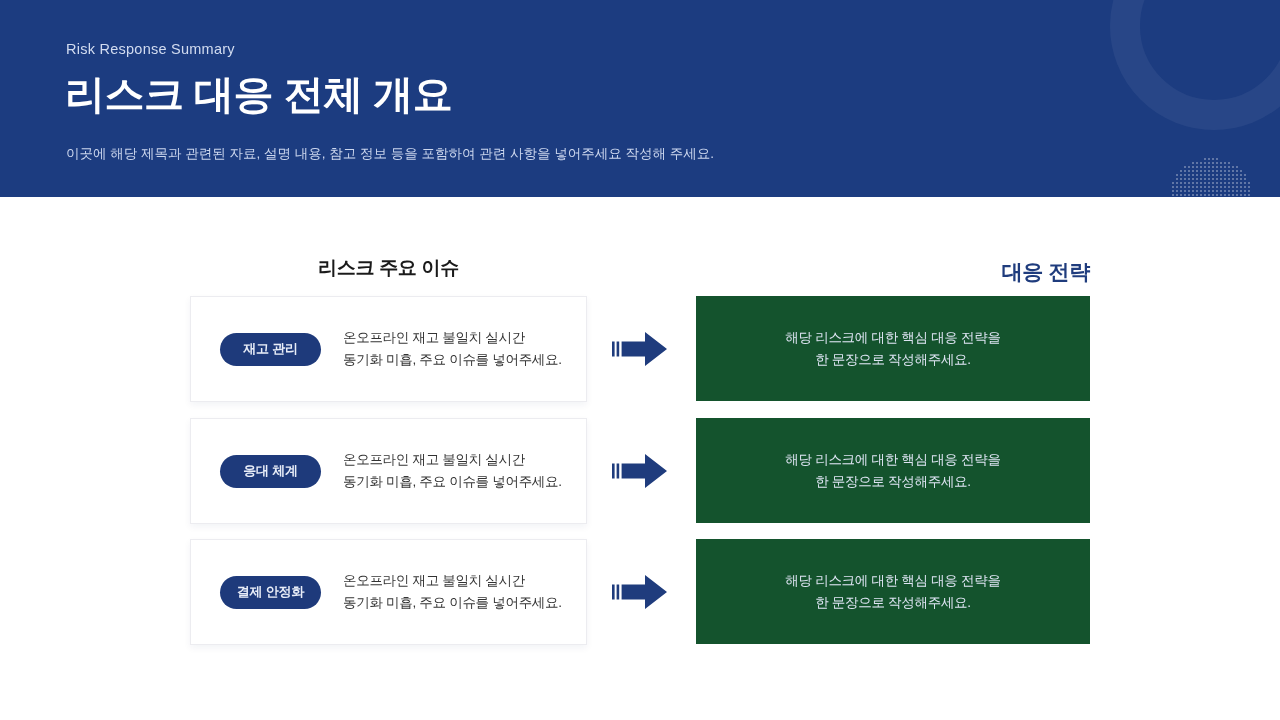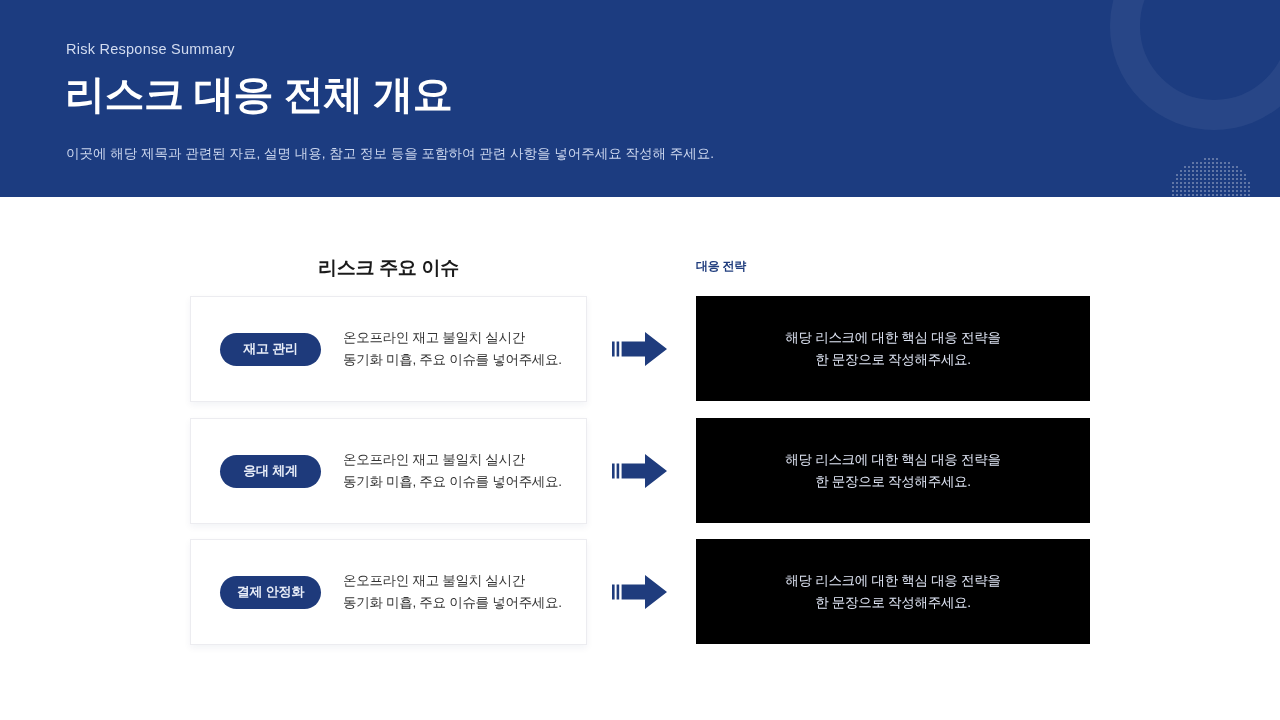--- a/index.html
+++ b/index.html
@@ -93,22 +93,22 @@
     font-size: 19px;
     font-weight: bold;
     color: #1a1a1a;
     letter-spacing: -0.3px;
   }
   .col-head-right {
     position: absolute;
     left: 696px;
     top: 258px;
     width: 394px;
-    text-align: left;
-    font-size: 12px;
+    text-align: right;
+    font-size: 21px;
     font-weight: bold;
     color: #1f3c7d;
     letter-spacing: -0.3px;
   }
 
   
   .row {
     position: absolute;
     left: 0;
     width: 1280px;
@@ -167,21 +167,21 @@
     height: 40px;
   }
 
   
   .strategy-box {
     position: absolute;
     left: 696px;
     top: 0;
     width: 394px;
     height: 105px;
-    background: #000000;
+    background: #14532d;
     display: flex;
     align-items: center;
     justify-content: center;
     text-align: center;
   }
   .strategy-text {
     font-size: 13.5px;
     color: #dfe5f4;
     line-height: 1.62;
     letter-spacing: -0.3px;

